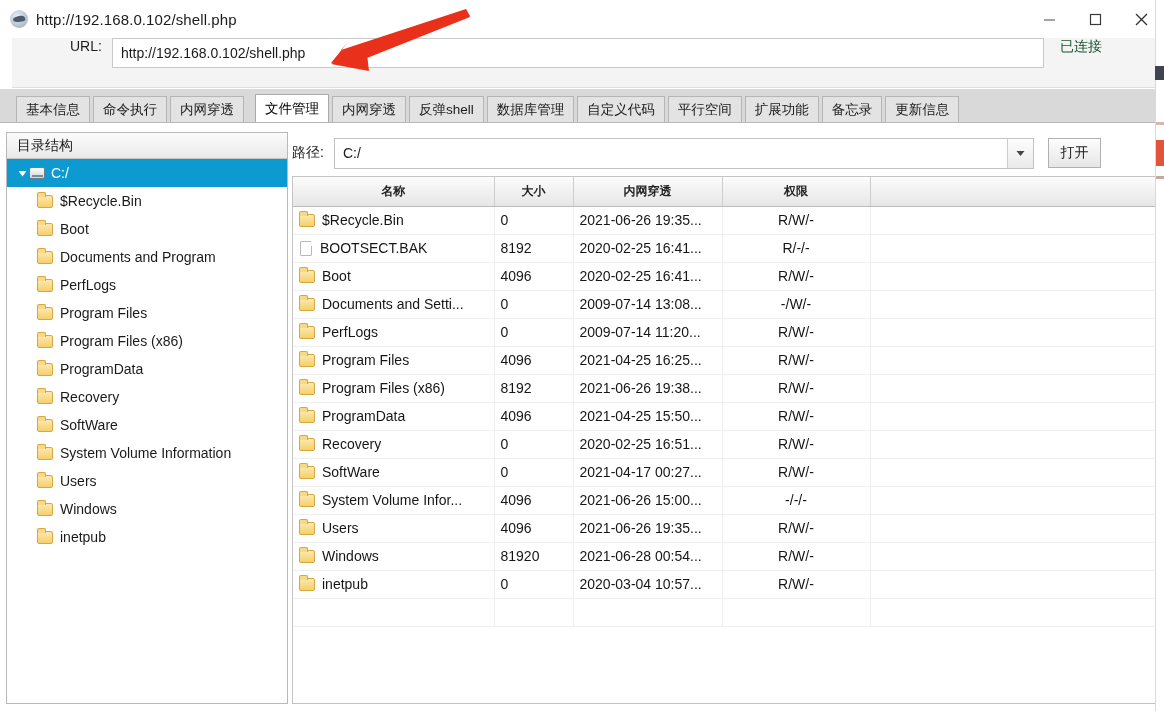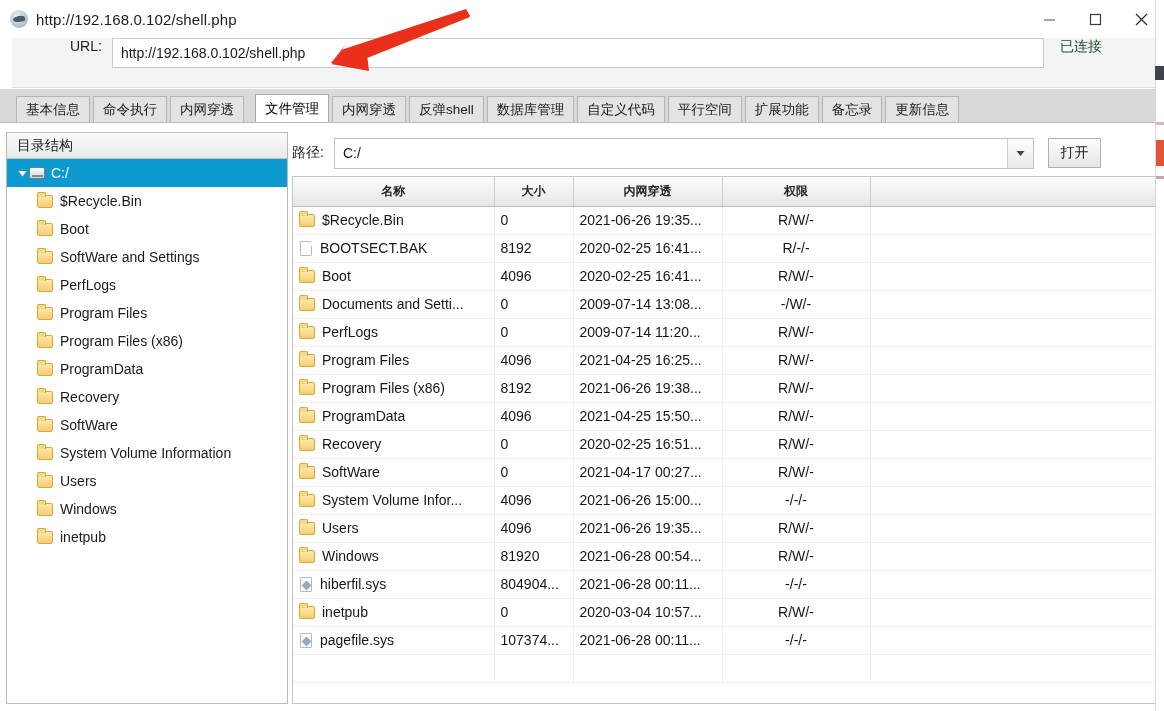--- a/index.html
+++ b/index.html
@@ -277,21 +277,21 @@
         <div class="tree-row tree-child">
           <span class="folder-icon"></span>
           <span>$Recycle.Bin</span>
         </div>
         <div class="tree-row tree-child">
           <span class="folder-icon"></span>
           <span>Boot</span>
         </div>
         <div class="tree-row tree-child">
           <span class="folder-icon"></span>
-          <span>SoftWare and Settings</span>
+          <span>Documents and Program</span>
         </div>
         <div class="tree-row tree-child">
           <span class="folder-icon"></span>
           <span>PerfLogs</span>
         </div>
         <div class="tree-row tree-child">
           <span class="folder-icon"></span>
           <span>Program Files</span>
         </div>
         <div class="tree-row tree-child">
@@ -528,58 +528,34 @@
                     <span>Windows</span>
                   </span>
                 </td>
               <td class="c-size">81920</td>
               <td class="c-time">2021-06-28 00:54...</td>
               <td class="c-perm">R/W/-</td>
               <td></td>
             </tr>
 
 
-            <tr>
-              <td class="c-name">
-                  <span class="cellflex">
-                    <span class="sys-icon"></span>
-                    <span>hiberfil.sys</span>
-                  </span>
-                </td>
-              <td class="c-size">804904...</td>
-              <td class="c-time">2021-06-28 00:11...</td>
-              <td class="c-perm">-/-/-</td>
-              <td></td>
-            </tr>
 
             <tr>
               <td class="c-name">
                   <span class="cellflex">
                     <span class="folder-icon"></span>
                     <span>inetpub</span>
                   </span>
                 </td>
               <td class="c-size">0</td>
               <td class="c-time">2020-03-04 10:57...</td>
               <td class="c-perm">R/W/-</td>
               <td></td>
             </tr>
 
-            <tr>
-              <td class="c-name">
-                  <span class="cellflex">
-                    <span class="sys-icon"></span>
-                    <span>pagefile.sys</span>
-                  </span>
-                </td>
-              <td class="c-size">107374...</td>
-              <td class="c-time">2021-06-28 00:11...</td>
-              <td class="c-perm">-/-/-</td>
-              <td></td>
-            </tr>
 
             <tr>
               <td class="c-name"></td>
               <td class="c-size"></td>
               <td class="c-time"></td>
               <td class="c-perm"></td>
               <td></td>
             </tr>
 
           </tbody>

